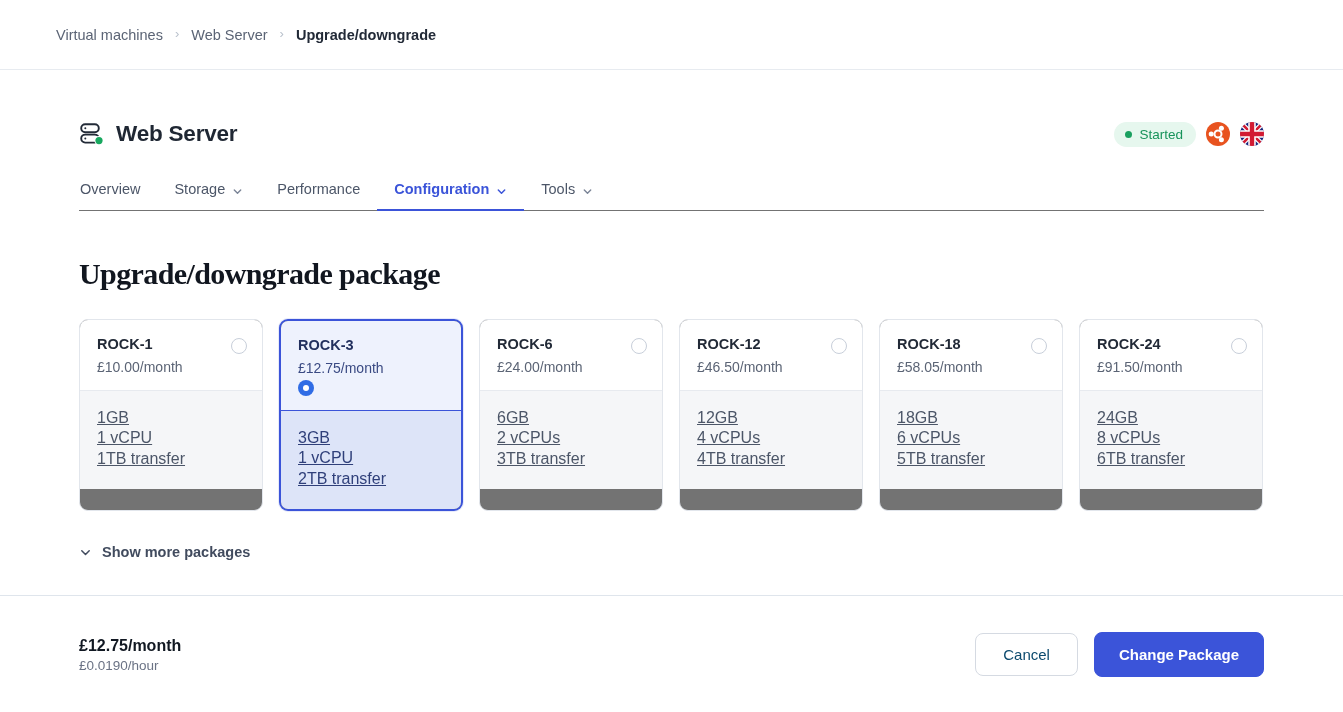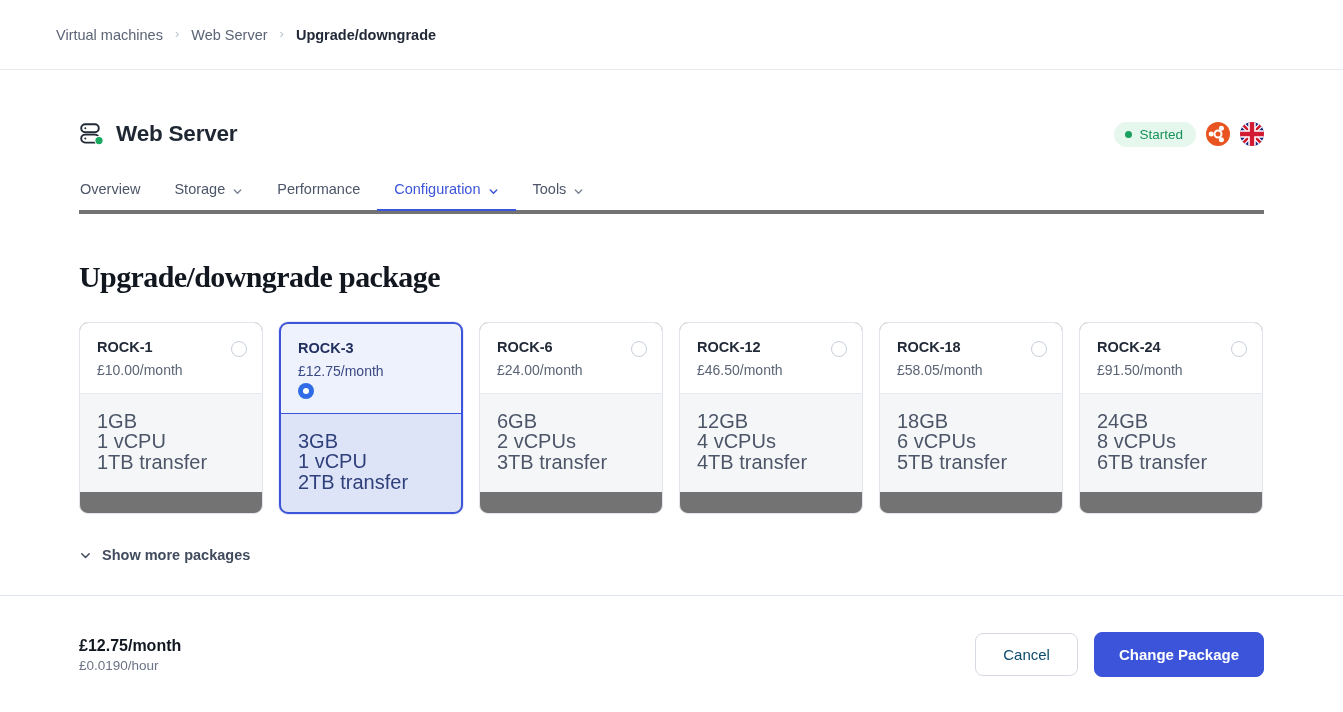--- a/index.html
+++ b/index.html
@@ -74,36 +74,36 @@
     width: 7px; height: 7px; border-radius: 50%;
     background: #1aa05f;
   }
   .flag-icon, .os-icon { width: 24px; height: 24px; border-radius: 50%; display:block; }
 
   
   .tabs {
     display: flex;
     align-items: flex-end;
     gap: 0px;
-    border-bottom: 4px solid #737373;
+    border-bottom: 1px solid #737373;
     margin-top: 6px;
   }
   .tab {
     display: flex;
     align-items: center;
     gap: 7px;
     padding: 9px 17px 13px 17px;
     font-size: 14.5px;
     color: #4c5668;
     cursor: pointer;
     position: relative;
     white-space: nowrap;
   }
   .tab:first-child { padding-left: 1px; }
-  .tab.active { color: #3b54d9; font-weight: 400; }
+  .tab.active { color: #3b54d9; font-weight: 700; }
   .tab.active::after {
     content: "";
     position: absolute;
     left: 0; right: 0; bottom: -1px;
     height: 2.5px;
     background: #3b54d9;
   }
   .chev {
     width: 11px; height: 11px;
     flex: none;
@@ -211,23 +211,24 @@
     background: #ffffff;
   }
 
   .card-body {
     background: #f5f6f8;
     padding: 17px 17px 20px 17px;
     min-height: 90px;
   }
   .card.selected .card-body { background: #dde4f8; }
   .spec {
-    font-size: 20px;
+    font-size: 16px;
     color: #4c5668;
     line-height: 20.5px;
+    text-decoration: underline;
   }
   .card.selected .spec { color: #2f3f7a; }
 
   
   .show-more {
     display: flex;
     align-items: center;
     gap: 10px;
     margin-top: 33px;
     font-size: 14.5px;

